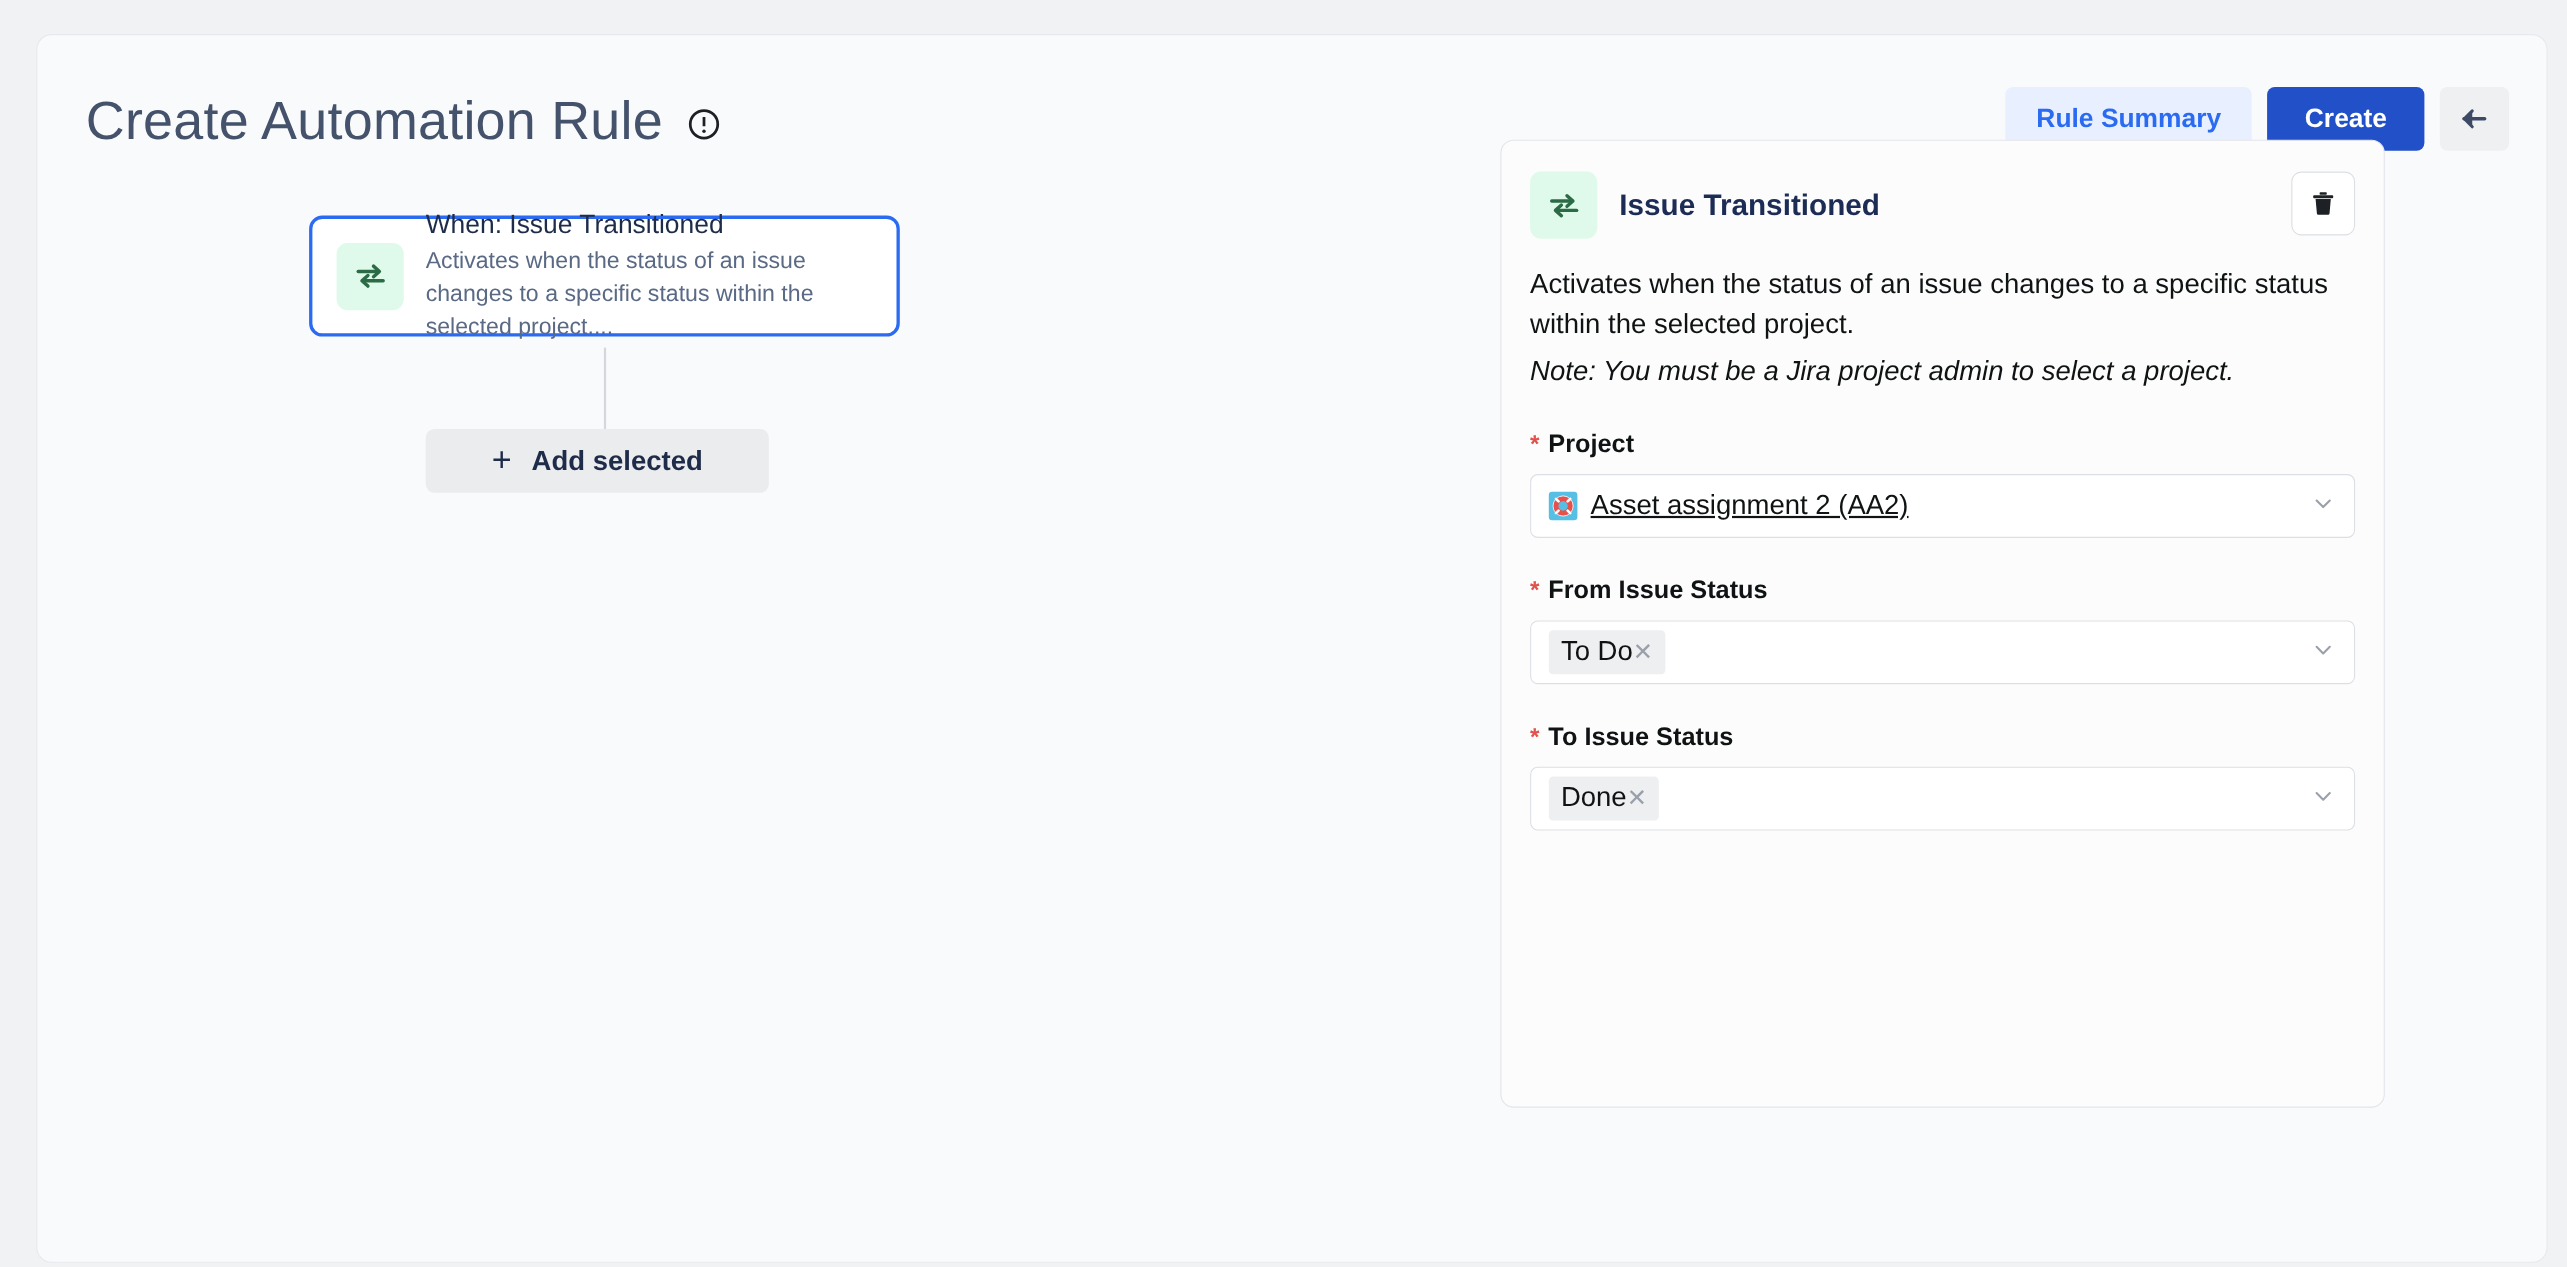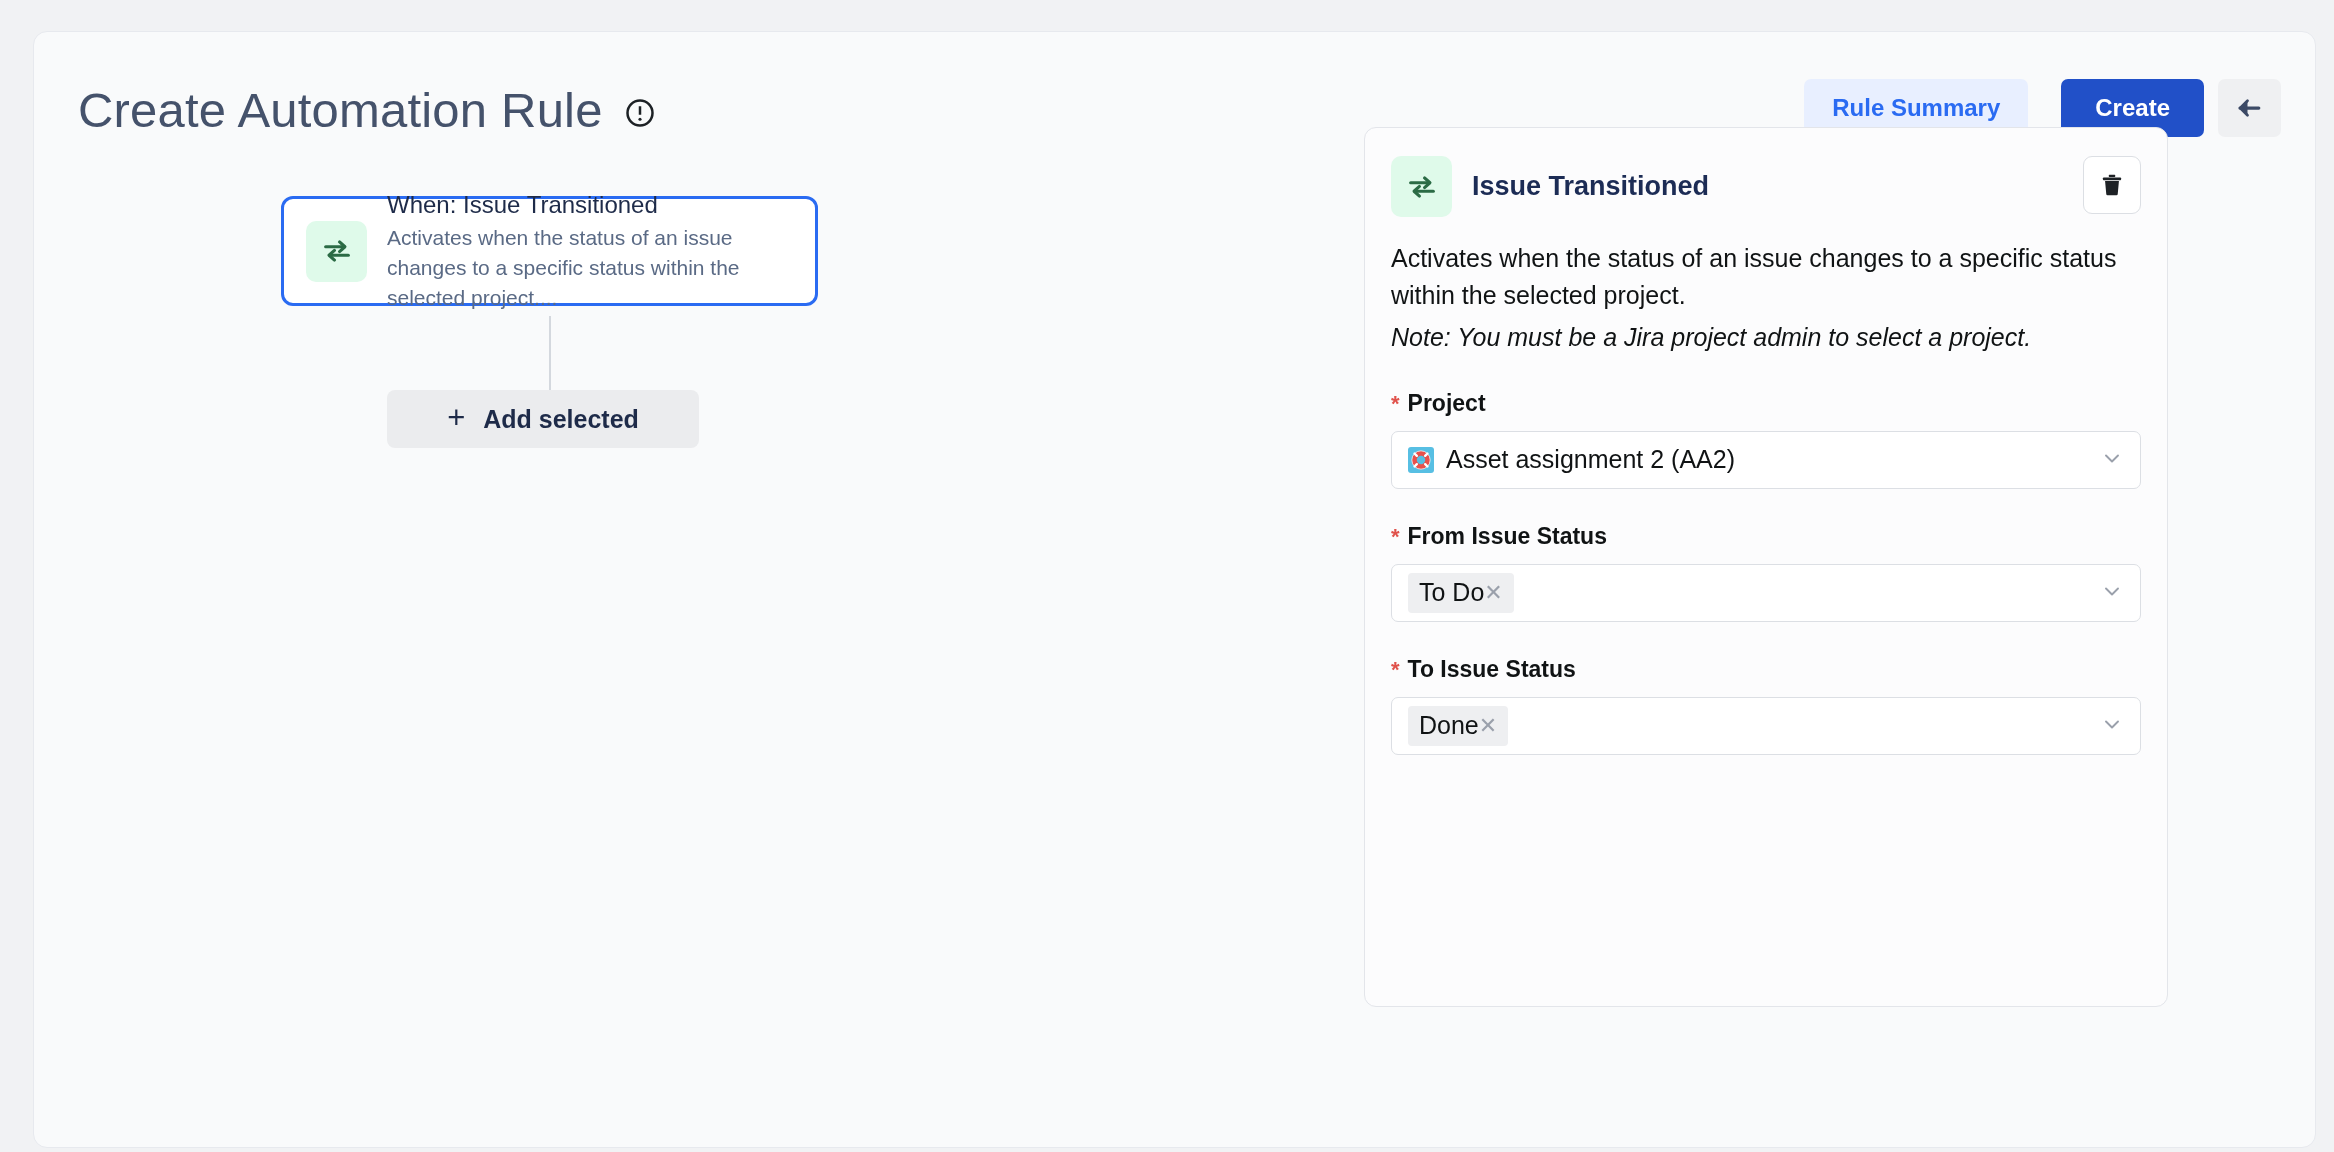--- a/index.html
+++ b/index.html
@@ -87,21 +87,20 @@
     line-height: 58px;
   }
 
   .btn-create {
     background: #2150c8;
     color: #ffffff;
     font-weight: bold;
     padding: 0 34px;
     height: 58px;
     line-height: 58px;
-    margin-left: 19px;
   }
 
   .btn-back-arrow {
     background: #eff0f2;
     width: 63px;
     height: 58px;
     display: flex;
     align-items: center;
     justify-content: center;
   }
@@ -305,20 +304,21 @@
     flex: 0 0 auto;
     margin-right: 12px;
   }
 
   .project-avatar svg { display: block; }
 
   .select-value {
     font-size: 25px;
     color: #101314;
     white-space: nowrap;
+    text-decoration: underline;
   }
 
   .chevron {
     position: absolute;
     right: 16px;
     top: 50%;
     transform: translateY(-50%);
     display: block;
   }
 

